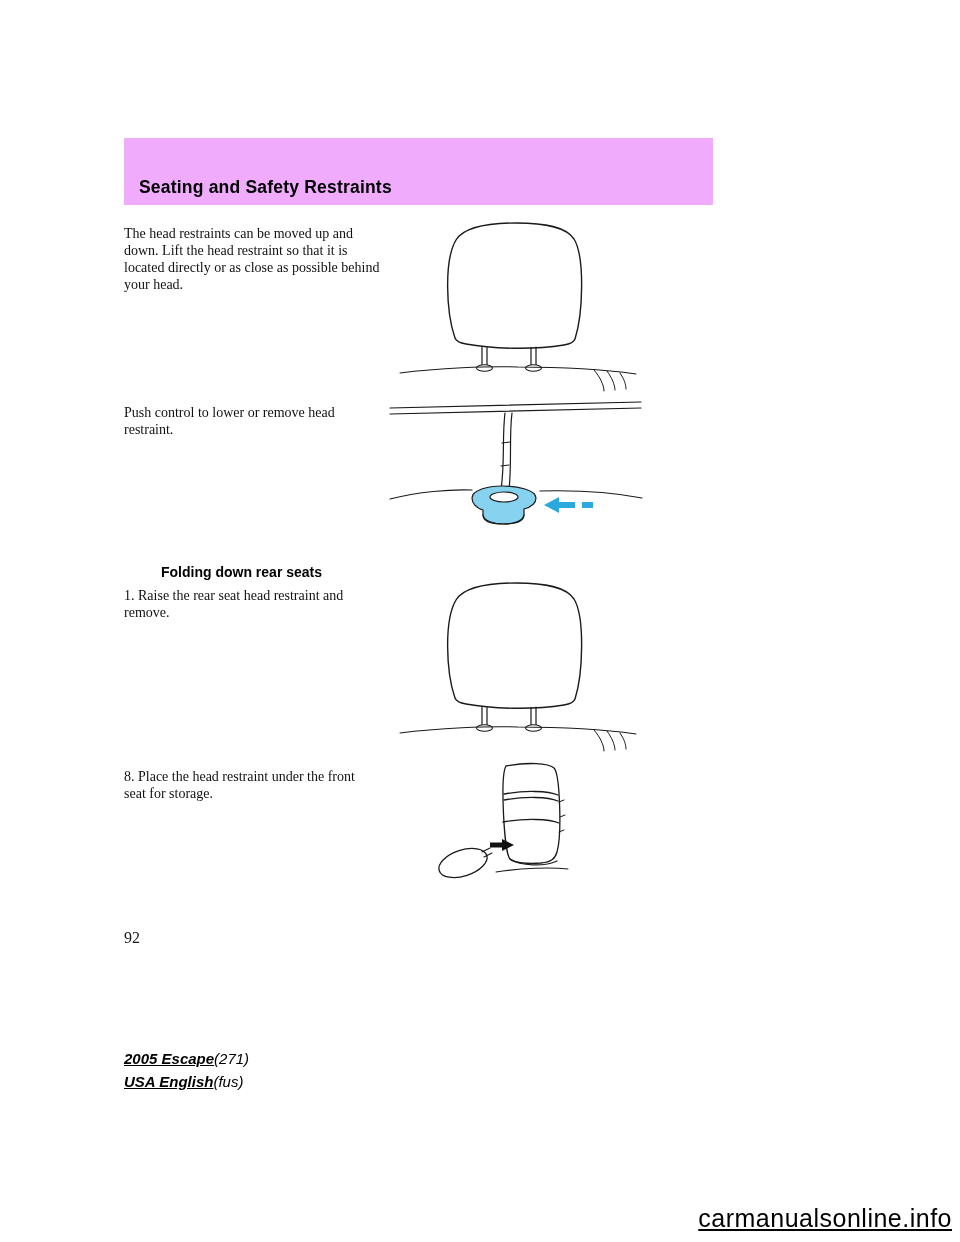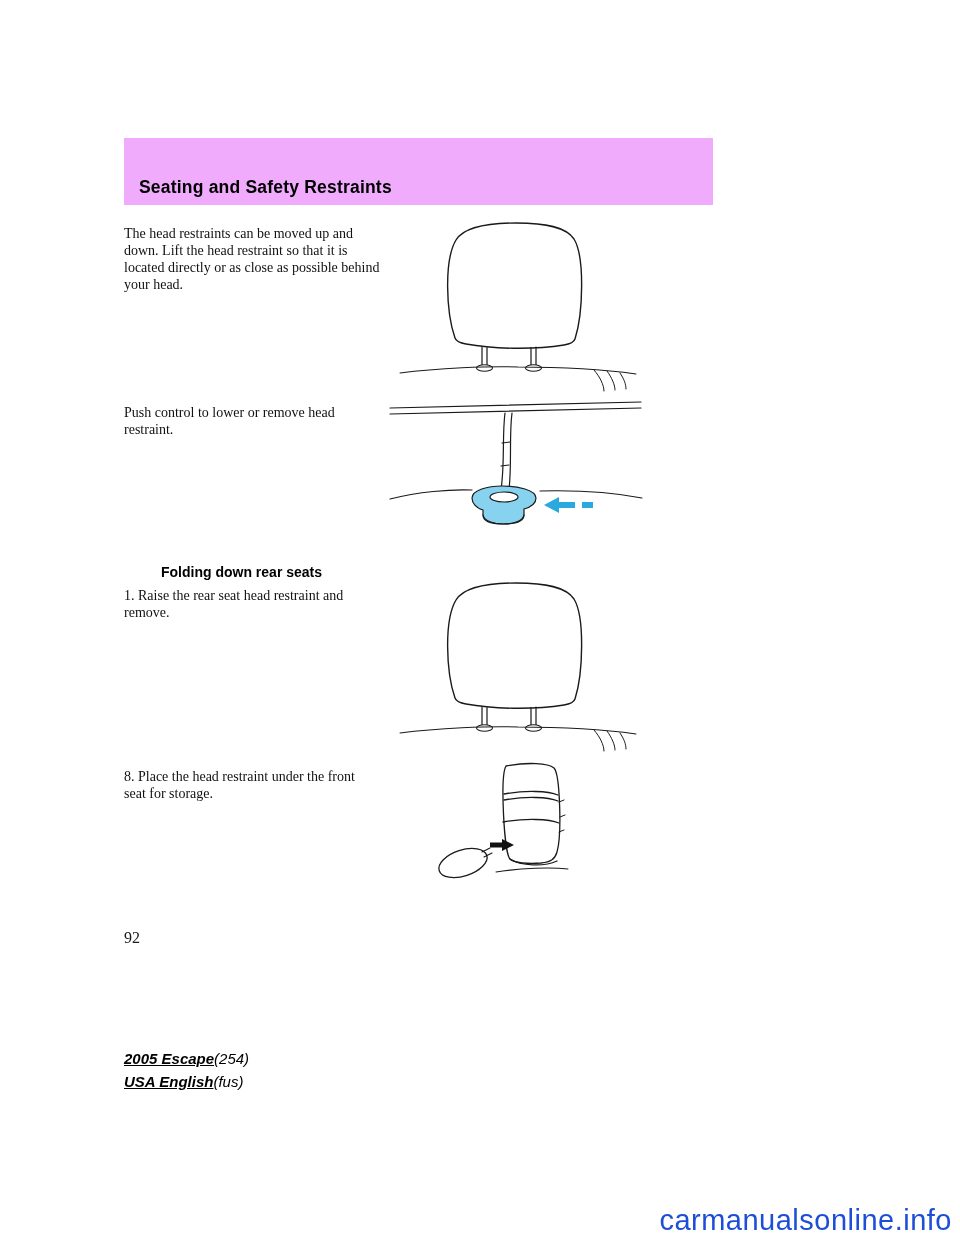--- a/index.html
+++ b/index.html
@@ -59,24 +59,25 @@
     font-size:15px;
     line-height:23px;
     color:#000;
   }
   .footer .b { font-weight:700;text-decoration:underline; }
   .footer .n { font-weight:400; }
 
   .watermark {
     right:8px; top:1204px;
     font-family:"Liberation Sans", sans-serif;
-    font-size:29px;
-    color:#1d4ed8;
+    font-size:25px;
+    color:#000000;
     letter-spacing:0.5px;
     white-space:nowrap;
+    text-decoration:underline;
   }
 </style>
 </head>
 <body>
 
 <div class="abs header-bar">
   <div class="header-title">Seating and Safety Restraints</div>
 </div>
 
 <p class="abs body-text" style="top:225px">The head restraints can be moved up and down. Lift the head restraint so that it is located directly or as close as possible behind your head.</p>
@@ -156,20 +157,20 @@
       <path d="M46,92 L54,88 M48,97 L56,93" stroke-width="1.1"></path>
     </g>
     <path d="M78,85 L66,79 L66,82.5 L54,82.5 L54,87.5 L66,87.5 L66,91 Z" fill="#111111"></path>
   </svg>
 </div>
 
 <div class="abs page-number">92</div>
 
 <div class="abs footer">
   <div>
-    <span class="b">2005 Escape</span><span class="n">(254)</span>
+    <span class="b">2005 Escape</span><span class="n">(271)</span>
   </div>
   <div>
     <span class="b">USA English</span><span class="n">(fus)</span>
   </div>
 </div>
 
 <div class="abs watermark">carmanualsonline.info</div>
 
 </body></html>

